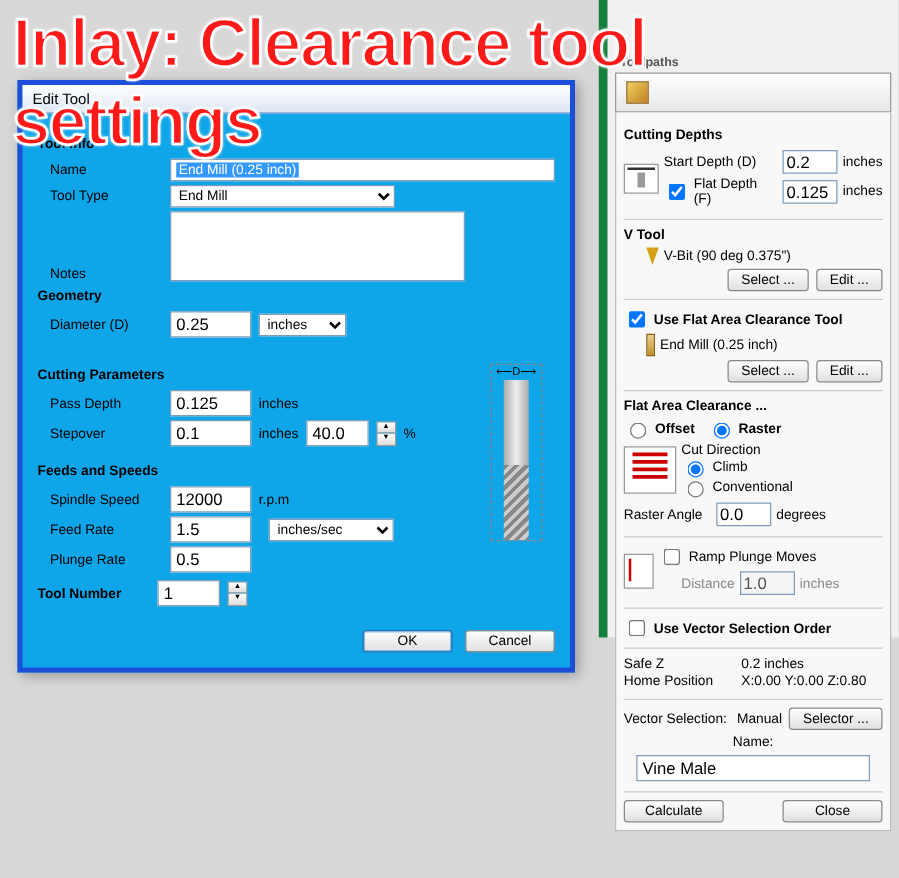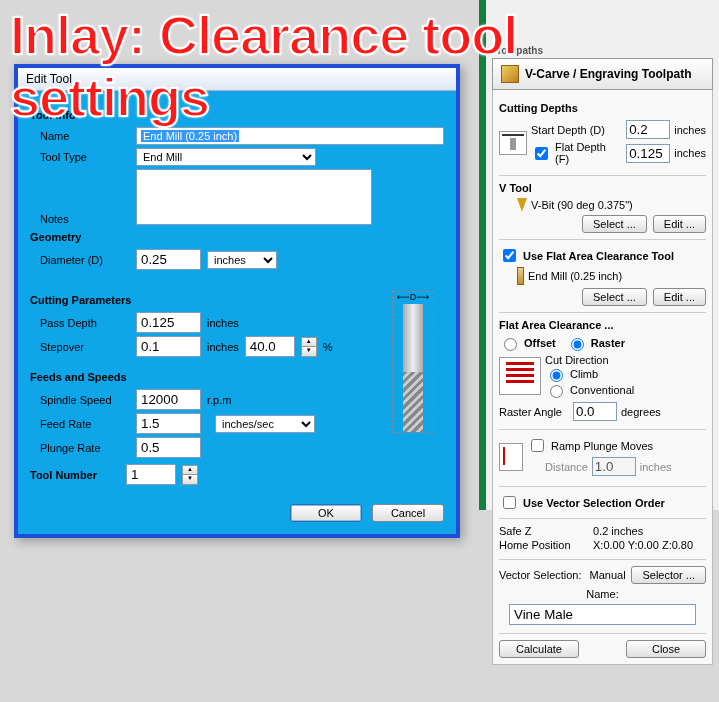--- a/index.html
+++ b/index.html
@@ -247,21 +247,20 @@
 </head>
 <body>
 
 <div class="overlay-title">Inlay: Clearance tool settings</div>
 
 <div class="right-panel">
   <div class="right-panel-inner">
     <div style="font-weight:bold; font-size:10px; color:#555; margin-bottom:2px; padding-left:4px;">Toolpaths</div>
     <div class="panel-header">
       <span style="display:inline-block;width:16px;height:16px;background:linear-gradient(135deg,#f0d060,#c08020);border:1px solid #906010;"></span>
-      <span>V-Carve / Engraving Toolpath</span>
     </div>
     <div class="panel-body">
 
       <div class="subsection">
         <div class="section-label">Cutting Depths</div>
         <div class="row">
           <div class="depth-icon"></div>
           <div style="flex:1">
             <div class="row">
               <span style="flex:1">Start Depth (D)</span>

